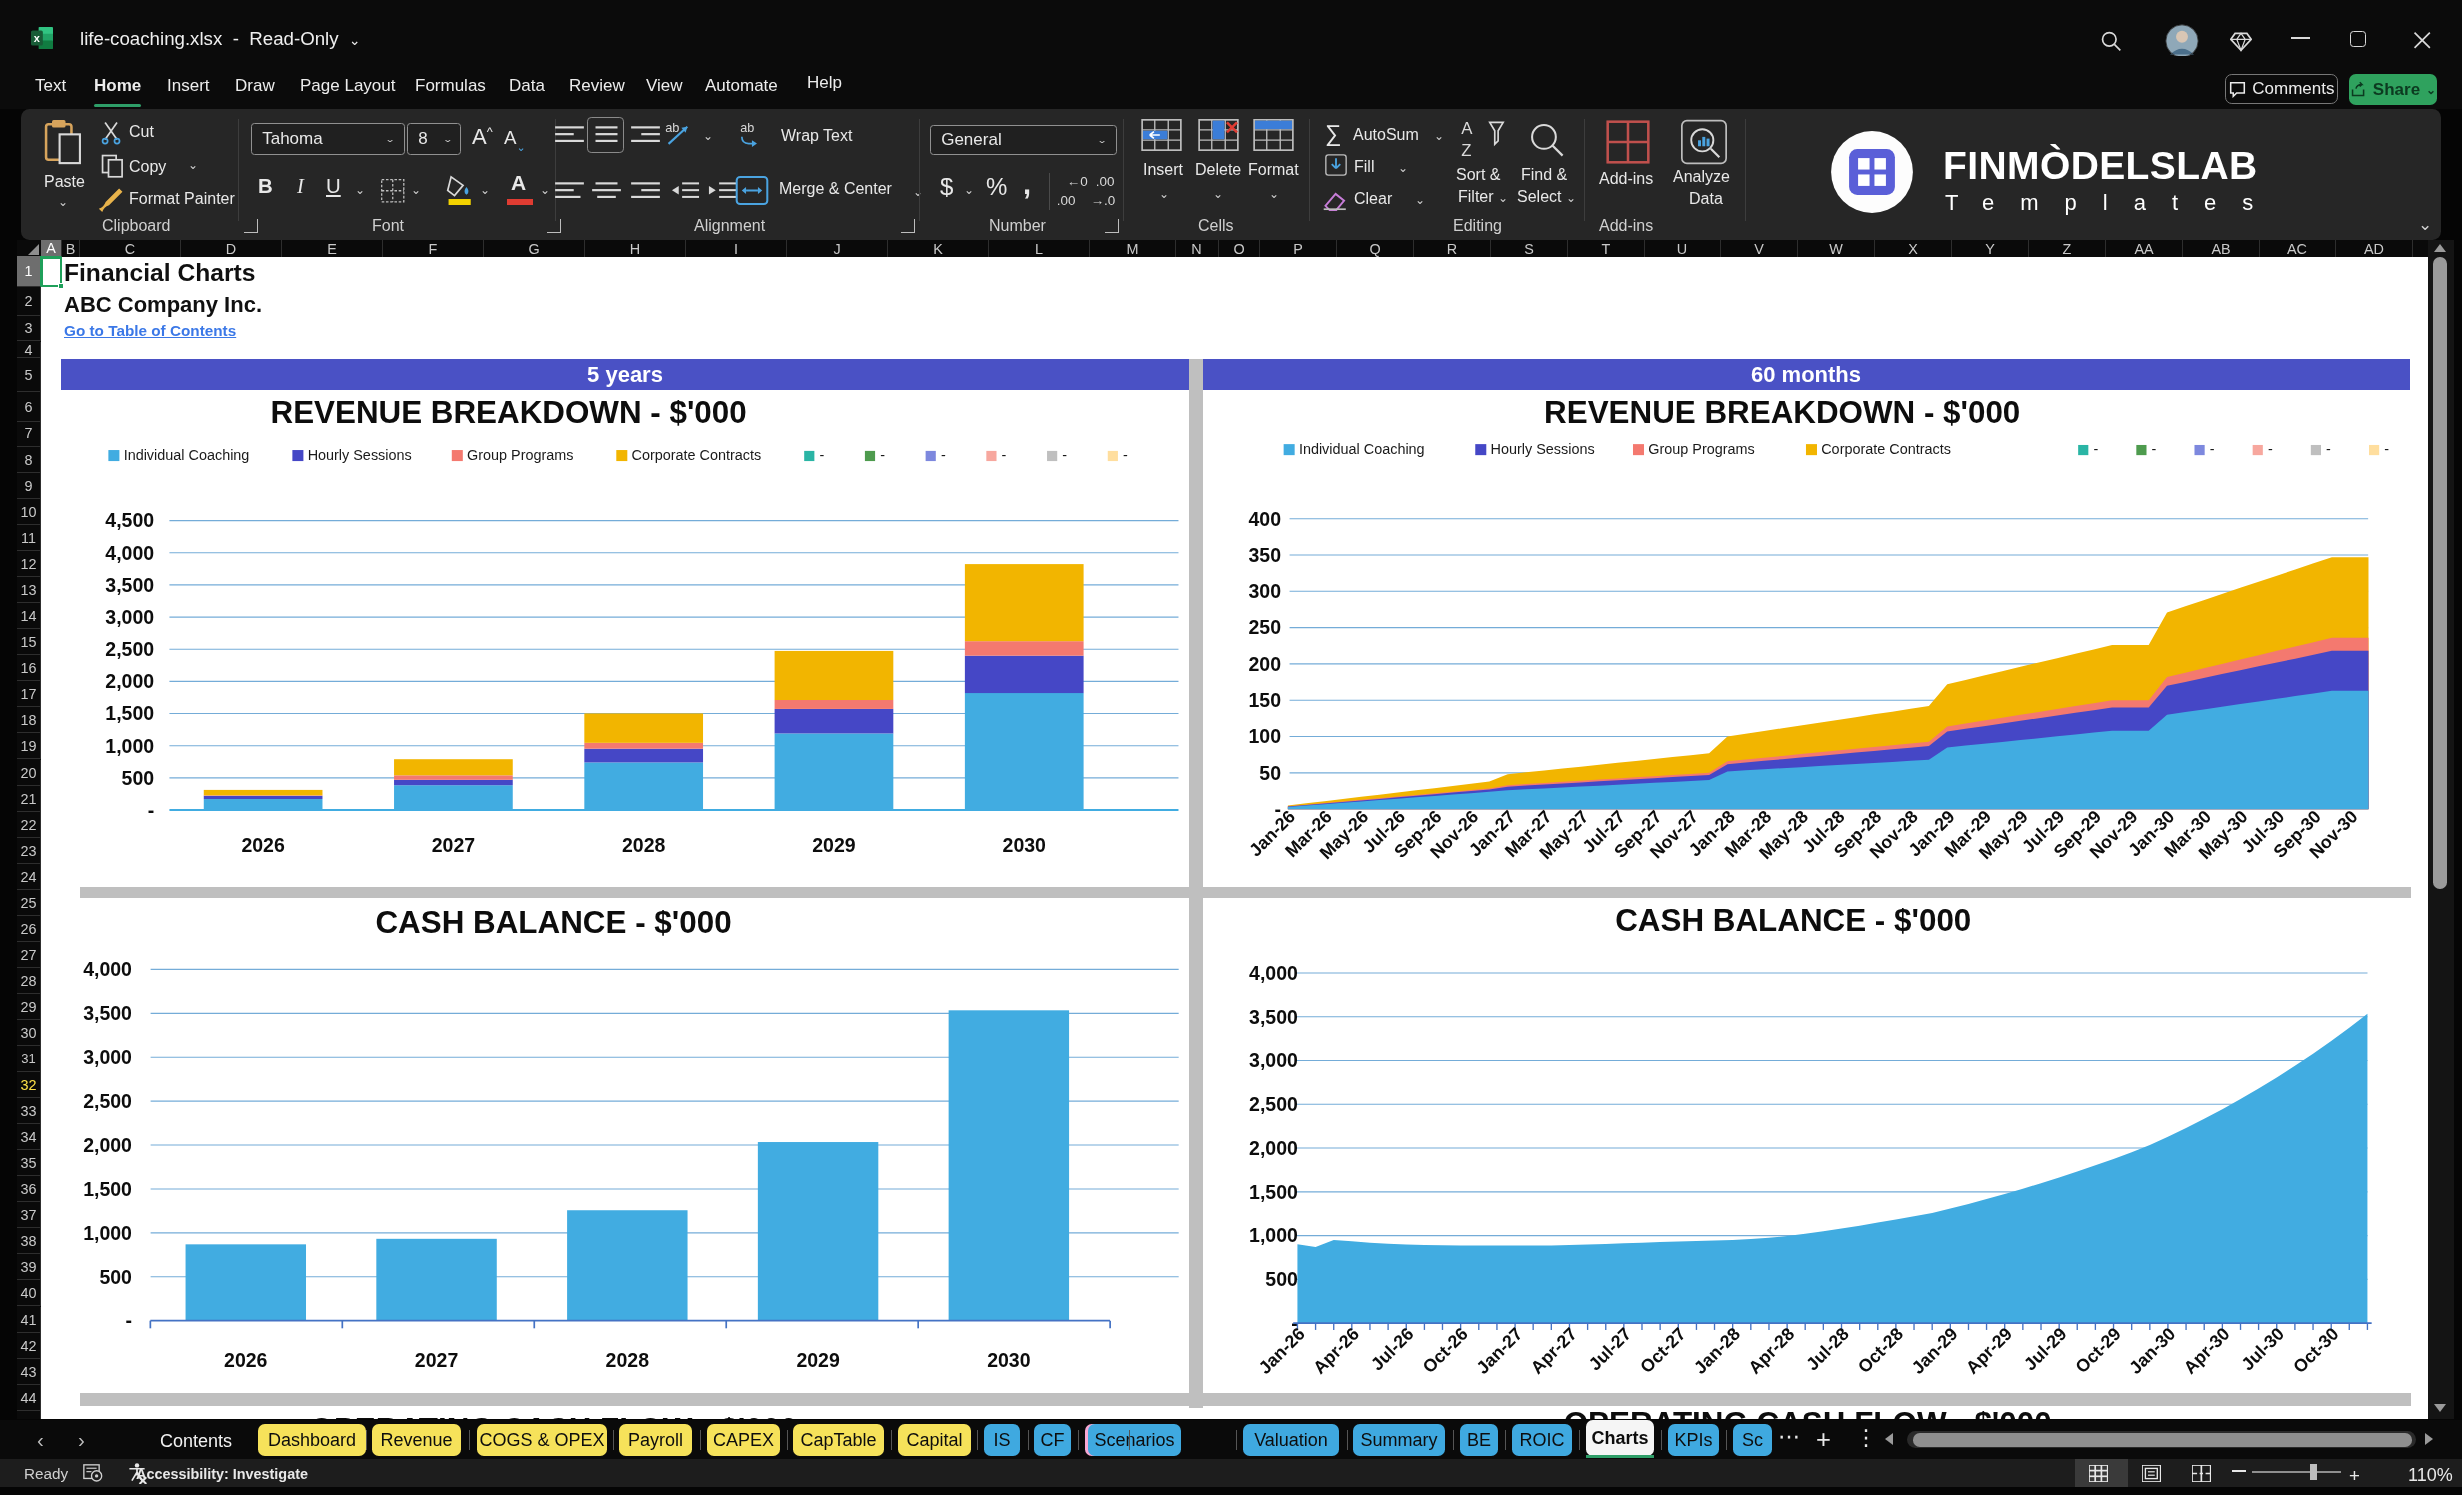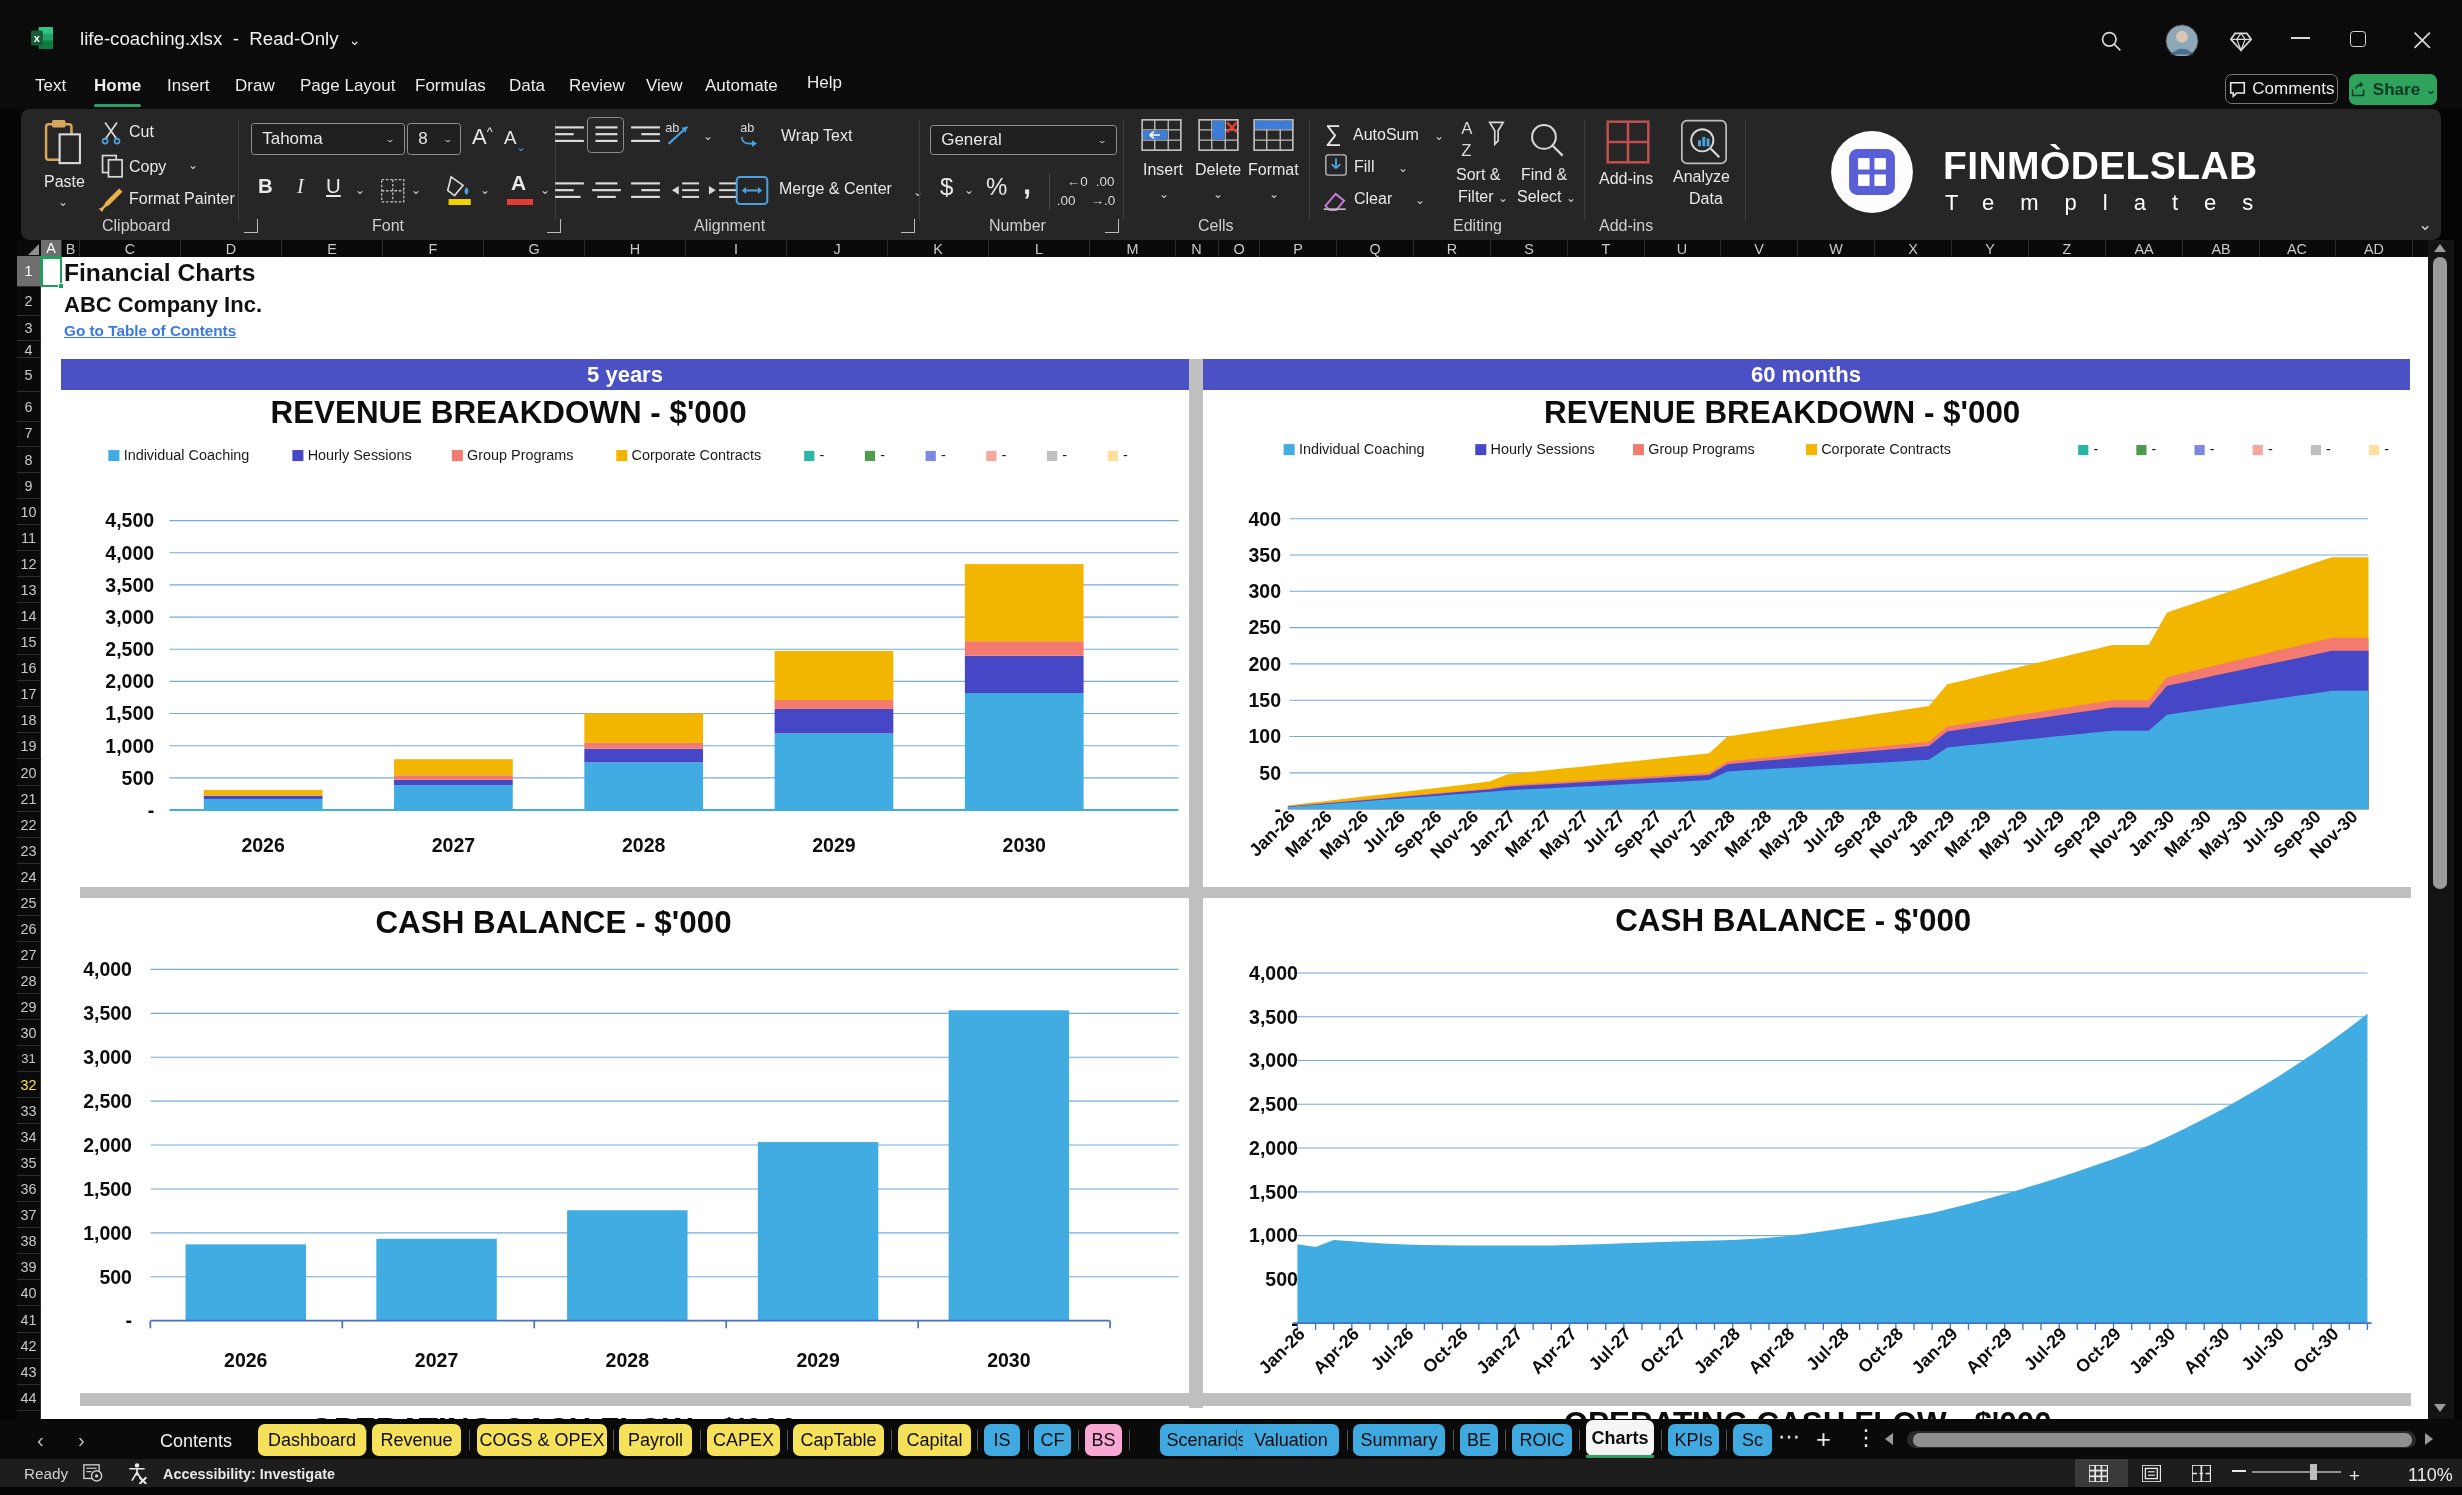--- a/index.html
+++ b/index.html
@@ -689,21 +689,21 @@
     <div class="tab" style="left:258px;width:108px;background:#F6E25A;">Dashboard</div>
     <div class="tab" style="left:372px;width:89px;background:#F6E25A;">Revenue</div>
     <div class="tab" style="left:477px;width:130px;background:#F6E25A;">COGS &amp; OPEX</div>
     <div class="tab" style="left:619px;width:73px;background:#F6E25A;">Payroll</div>
     <div class="tab" style="left:707px;width:73px;background:#F6E25A;">CAPEX</div>
     <div class="tab" style="left:793px;width:91px;background:#F6E25A;">CapTable</div>
     <div class="tab" style="left:898px;width:73px;background:#F6E25A;">Capital</div>
     <div class="tab" style="left:984px;width:36px;background:#3FA9E0;">IS</div>
     <div class="tab" style="left:1034px;width:37px;background:#3FA9E0;">CF</div>
     <div class="tab" style="left:1085px;width:37px;background:#f9a8d4;">BS</div>
-    <div class="tab" style="left:1160px;width:93px;background:#3FA9E0;">Scenarios</div>
+    <div class="tab" style="left:1088px;width:93px;background:#3FA9E0;">Scenarios</div>
     <div class="tab" style="left:1243px;width:96px;background:#3FA9E0;">Valuation</div>
     <div class="tab" style="left:1353px;width:92px;background:#3FA9E0;">Summary</div>
     <div class="tab" style="left:1460px;width:38px;background:#3FA9E0;">BE</div>
     <div class="tab" style="left:1512px;width:60px;background:#3FA9E0;">ROIC</div>
     <div class="tab" style="left:1586px;width:68px;background:#F5F5F5;font-weight:bold;top:1420px;height:36px;z-index:4;">Charts</div>
     <div class="tab" style="left:1668px;width:51px;background:#3FA9E0;">KPIs</div>
     <div class="tab" style="left:1733px;width:39px;background:#3FA9E0;">Sc</div>
     <div class="abs" style="left:1586px;top:1455px;width:68px;height:3px;background:#2e9e68;z-index:5"></div>
     <div class="abs" style="left:366px;top:1430px;width:1.3px;height:20.4px;background:#555"></div>
     <div class="abs" style="left:469px;top:1430px;width:1.3px;height:20.4px;background:#555"></div>
@@ -738,21 +738,21 @@
       <line x1="4" y1="9" x2="10" y2="9" stroke="#cfcfcf" stroke-width="1.4"></line>
       <circle cx="16" cy="14" r="6" fill="#1d1d1d" stroke="#cfcfcf" stroke-width="1.6"></circle>
       <circle cx="16" cy="14" r="2" fill="#cfcfcf"></circle>
     </svg>
     <svg class="abs" style="left:126px;top:1462px" width="22" height="22" viewBox="0 0 26 26">
       <circle cx="13" cy="4" r="2.6" fill="#e8e8e8"></circle>
       <path d="M4 8 h18 M13 8 v8 M13 12 l-6 10 M13 12 l6 10" stroke="#e8e8e8" stroke-width="2" fill="none"></path>
       <line x1="16" y1="18" x2="24" y2="26" stroke="#e8e8e8" stroke-width="2.4"></line>
       <line x1="24" y1="18" x2="16" y2="26" stroke="#e8e8e8" stroke-width="2.4"></line>
     </svg>
-    <div class="abs" style="left:163px;top:1466px;color:#e8e8e8;font-size:14.4px;font-weight:bold">Accessibility: Investigate</div>
+    <div class="abs" style="left:136px;top:1466px;color:#e8e8e8;font-size:14.4px;font-weight:bold">Accessibility: Investigate</div>
     <div class="abs" style="left:2075px;top:1459px;width:53px;height:28px;background:#3a3a3a"></div>
     <svg class="abs" style="left:2089px;top:1465px" width="18.7" height="17" viewBox="0 0 22 20">
       <rect x="0" y="0" width="22" height="20" fill="none" stroke="#e8e8e8" stroke-width="2"></rect>
       <line x1="7.3" y1="0" x2="7.3" y2="20" stroke="#e8e8e8" stroke-width="2"></line>
       <line x1="14.6" y1="0" x2="14.6" y2="20" stroke="#e8e8e8" stroke-width="2"></line>
       <line x1="0" y1="6.6" x2="22" y2="6.6" stroke="#e8e8e8" stroke-width="2"></line>
       <line x1="0" y1="13.3" x2="22" y2="13.3" stroke="#e8e8e8" stroke-width="2"></line>
     </svg>
     <svg class="abs" style="left:2142px;top:1465px" width="18.7" height="17" viewBox="0 0 22 20">
       <rect x="0" y="0" width="22" height="20" fill="none" stroke="#e8e8e8" stroke-width="2"></rect>

